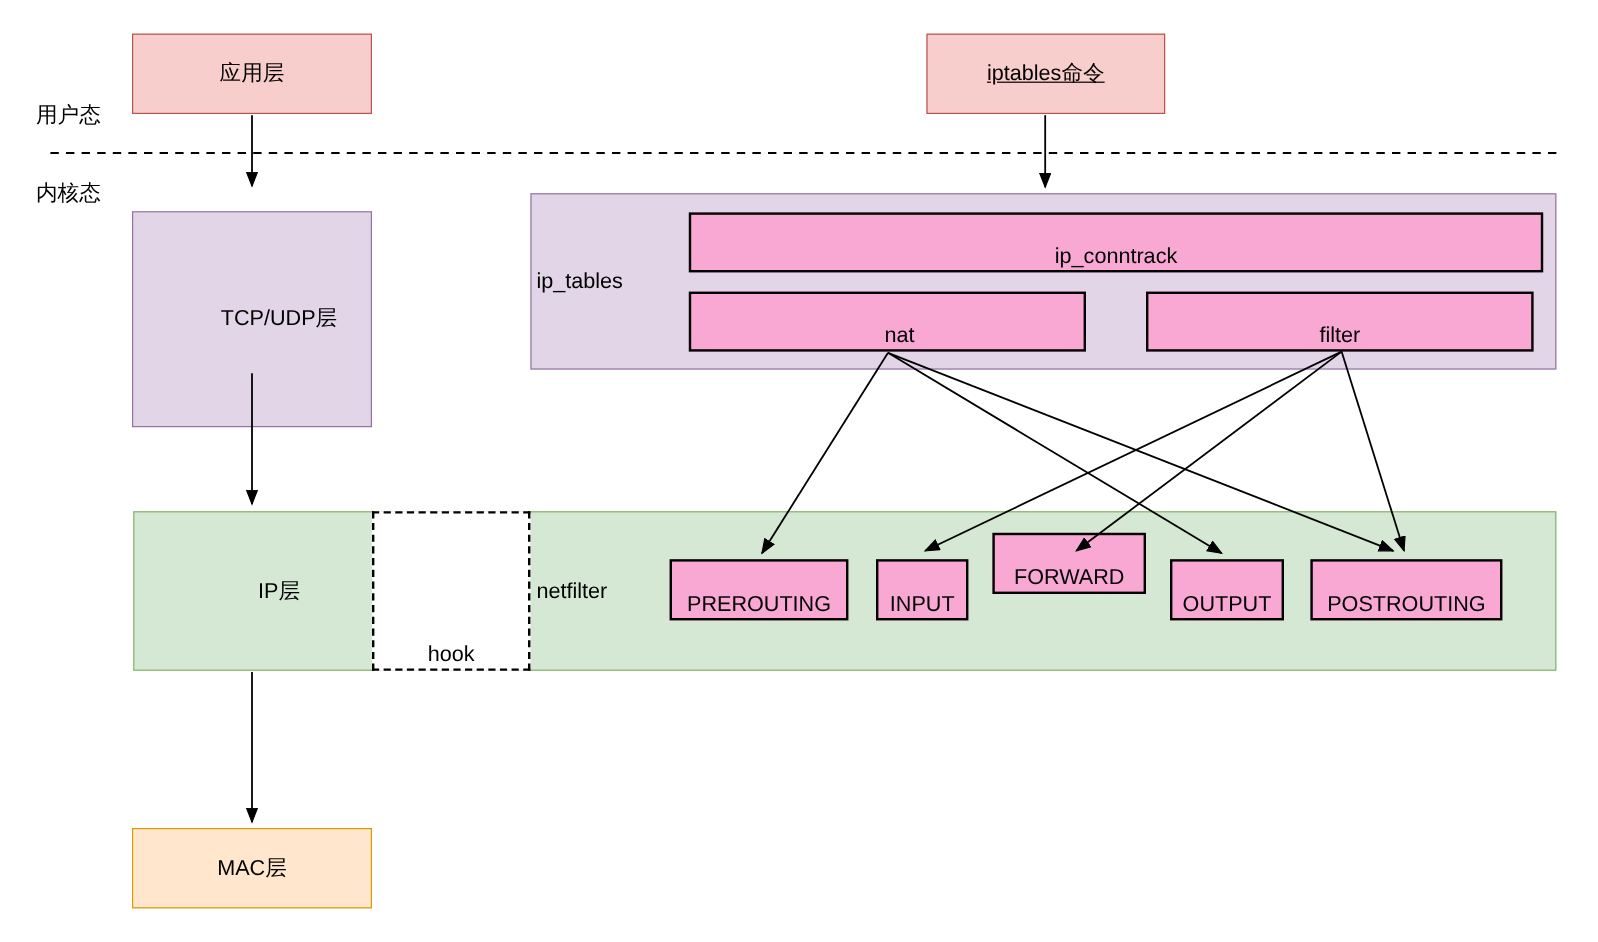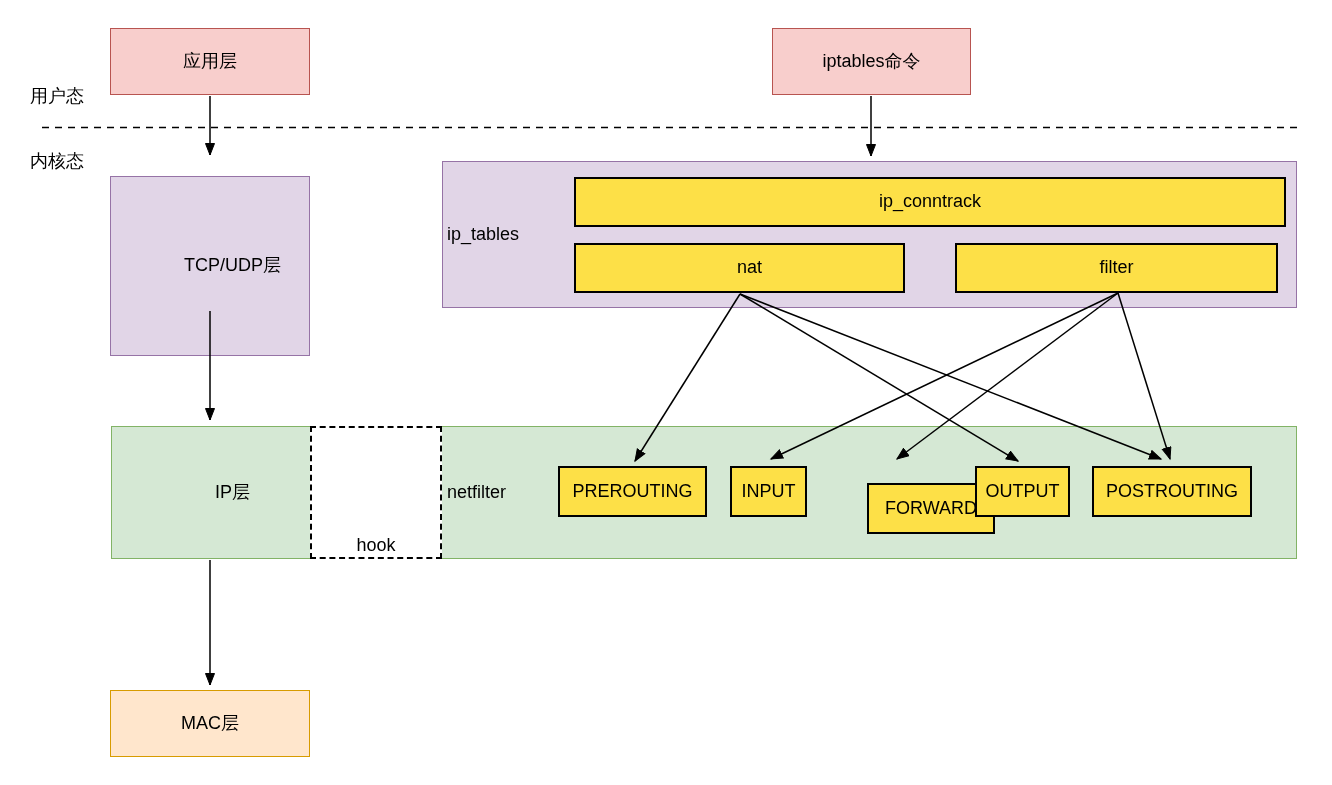--- a/index.html
+++ b/index.html
@@ -18,21 +18,21 @@
     display: flex;
     align-items: center;
     justify-content: center;
     text-align: center;
     line-height: 1.2;
   }
   .pink   { background: #f8cecc; border: 1.5px solid #b85450; }
   .purple { background: #e1d5e7; border: 1.5px solid #9673a6; }
   .green  { background: #d5e8d4; border: 1.5px solid #82b366; }
   .orange { background: #ffe6cc; border: 1.5px solid #d79b00; }
-  .white-box { background: #fde047; border: 2px solid #000000; }
+  .white-box { background: #f9a8d4; border: 2px solid #000000; align-items: flex-end; }
   .hook-box  { background: #ffffff; border: 2px dashed #000000; align-items: flex-end; }
   .plain-label {
     position: absolute;
     display: flex;
     align-items: center;
     white-space: nowrap;
   }
   .arrow-layer {
     position: absolute;
     left: 0; top: 0;
@@ -44,21 +44,21 @@
 <body>
 
 <div class="canvas">
 
   <div class="plain-label" style="left:30px; top:86px; height:20px;">用户态</div>
   <div class="plain-label" style="left:30px; top:151px; height:20px;">内核态</div>
 
   <div class="box pink" style="left:110px; top:28px; width:200px; height:67px;">
     <span>应用层</span>
   </div>
-  <div class="box pink" style="left:772px; top:28px; width:199px; height:67px;">
+  <div class="box pink" style="left:772px; top:28px; width:199px; height:67px;text-decoration:underline;">
     <span>iptables命令</span>
   </div>
 
   <div class="box purple" style="left:110px; top:176px; width:200px; height:180px;padding-left:45px;">
     <span>TCP/UDP层</span>
   </div>
 
   <div class="box purple" style="left:442px; top:161px; width:855px; height:147px;"></div>
   <div class="plain-label" style="left:447px; top:161px; height:147px;">ip_tables</div>
   <div class="box white-box" style="left:574px; top:177px; width:712px; height:50px;">
@@ -79,21 +79,21 @@
     <span>hook</span>
   </div>
   <div class="plain-label" style="left:447px; top:426px; height:133px;">netfilter</div>
 
   <div class="box white-box" style="left:558px; top:466px; width:149px; height:51px;">
     <span>PREROUTING</span>
   </div>
   <div class="box white-box" style="left:730px; top:466px; width:77px; height:51px;">
     <span>INPUT</span>
   </div>
-  <div class="box white-box" style="left:827px; top:483px; width:128px; height:51px;margin-left:40px;">
+  <div class="box white-box" style="left:827px; top:444px; width:128px; height:51px;">
     <span>FORWARD</span>
   </div>
   <div class="box white-box" style="left:975px; top:466px; width:95px; height:51px;">
     <span>OUTPUT</span>
   </div>
   <div class="box white-box" style="left:1092px; top:466px; width:160px; height:51px;">
     <span>POSTROUTING</span>
   </div>
 
   <div class="box orange" style="left:110px; top:690px; width:200px; height:67px;">

